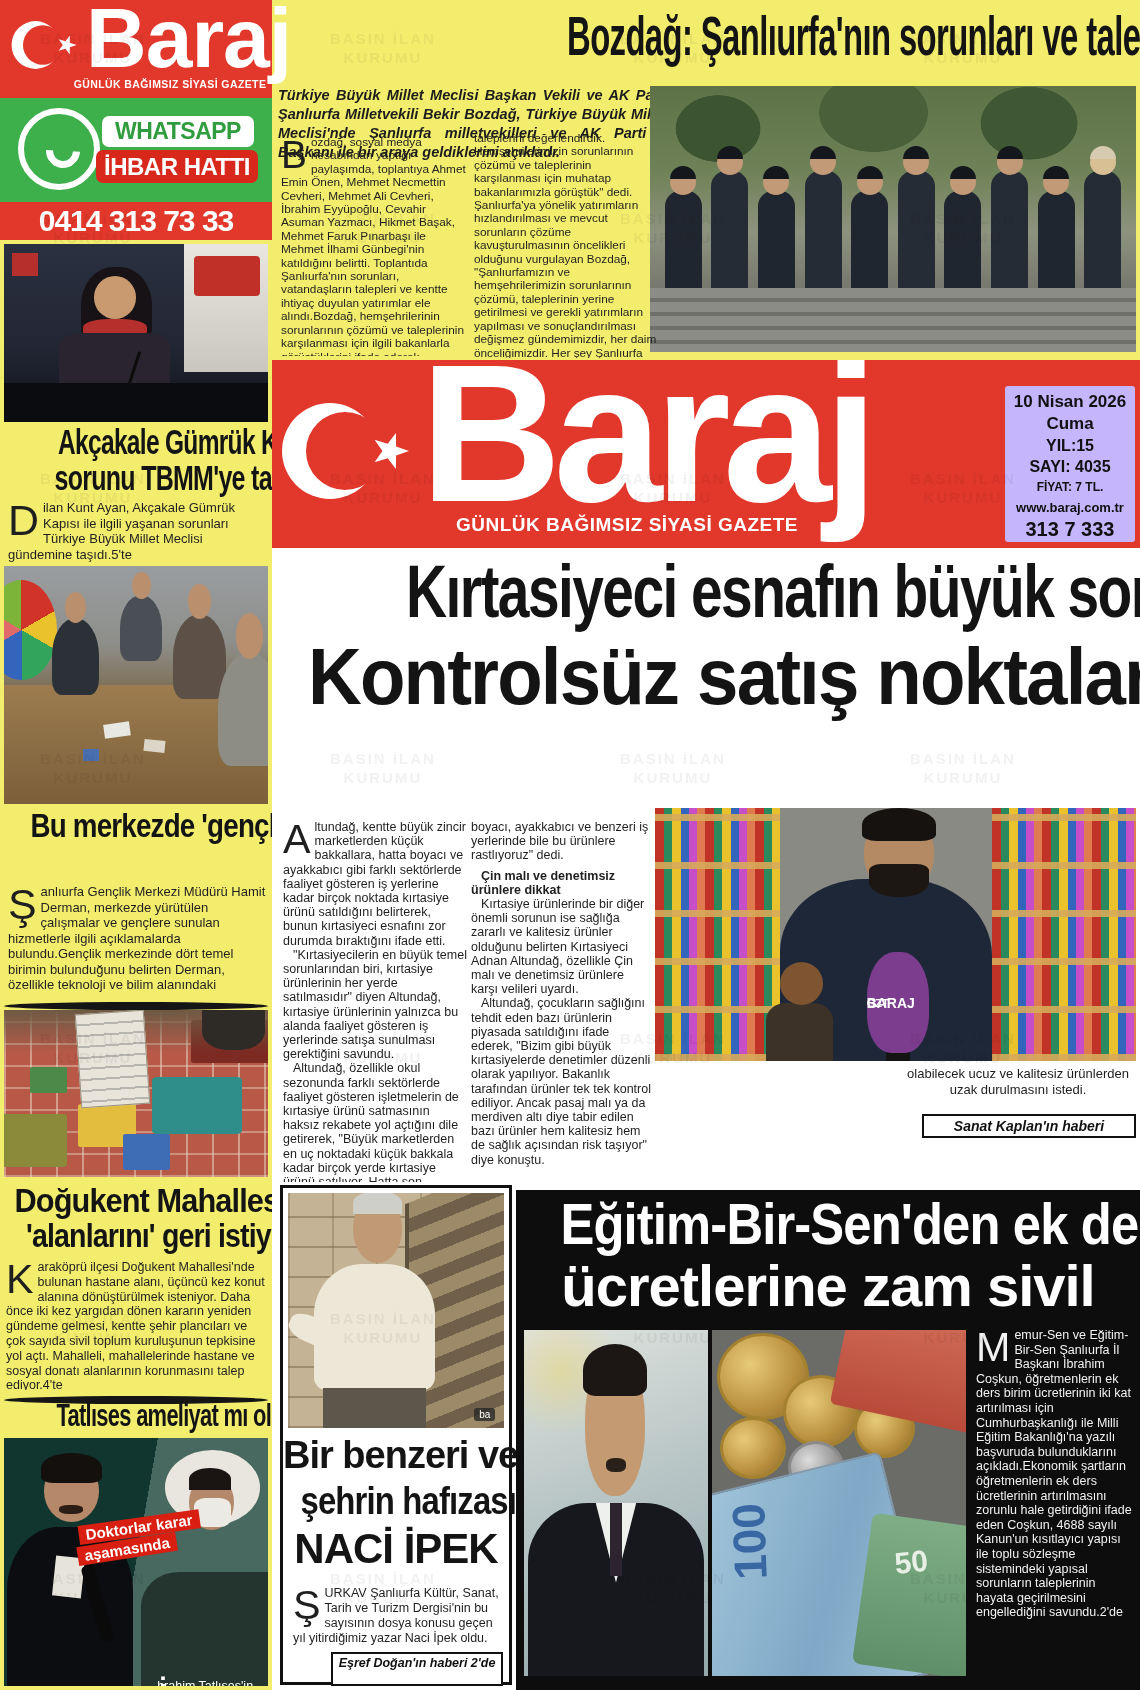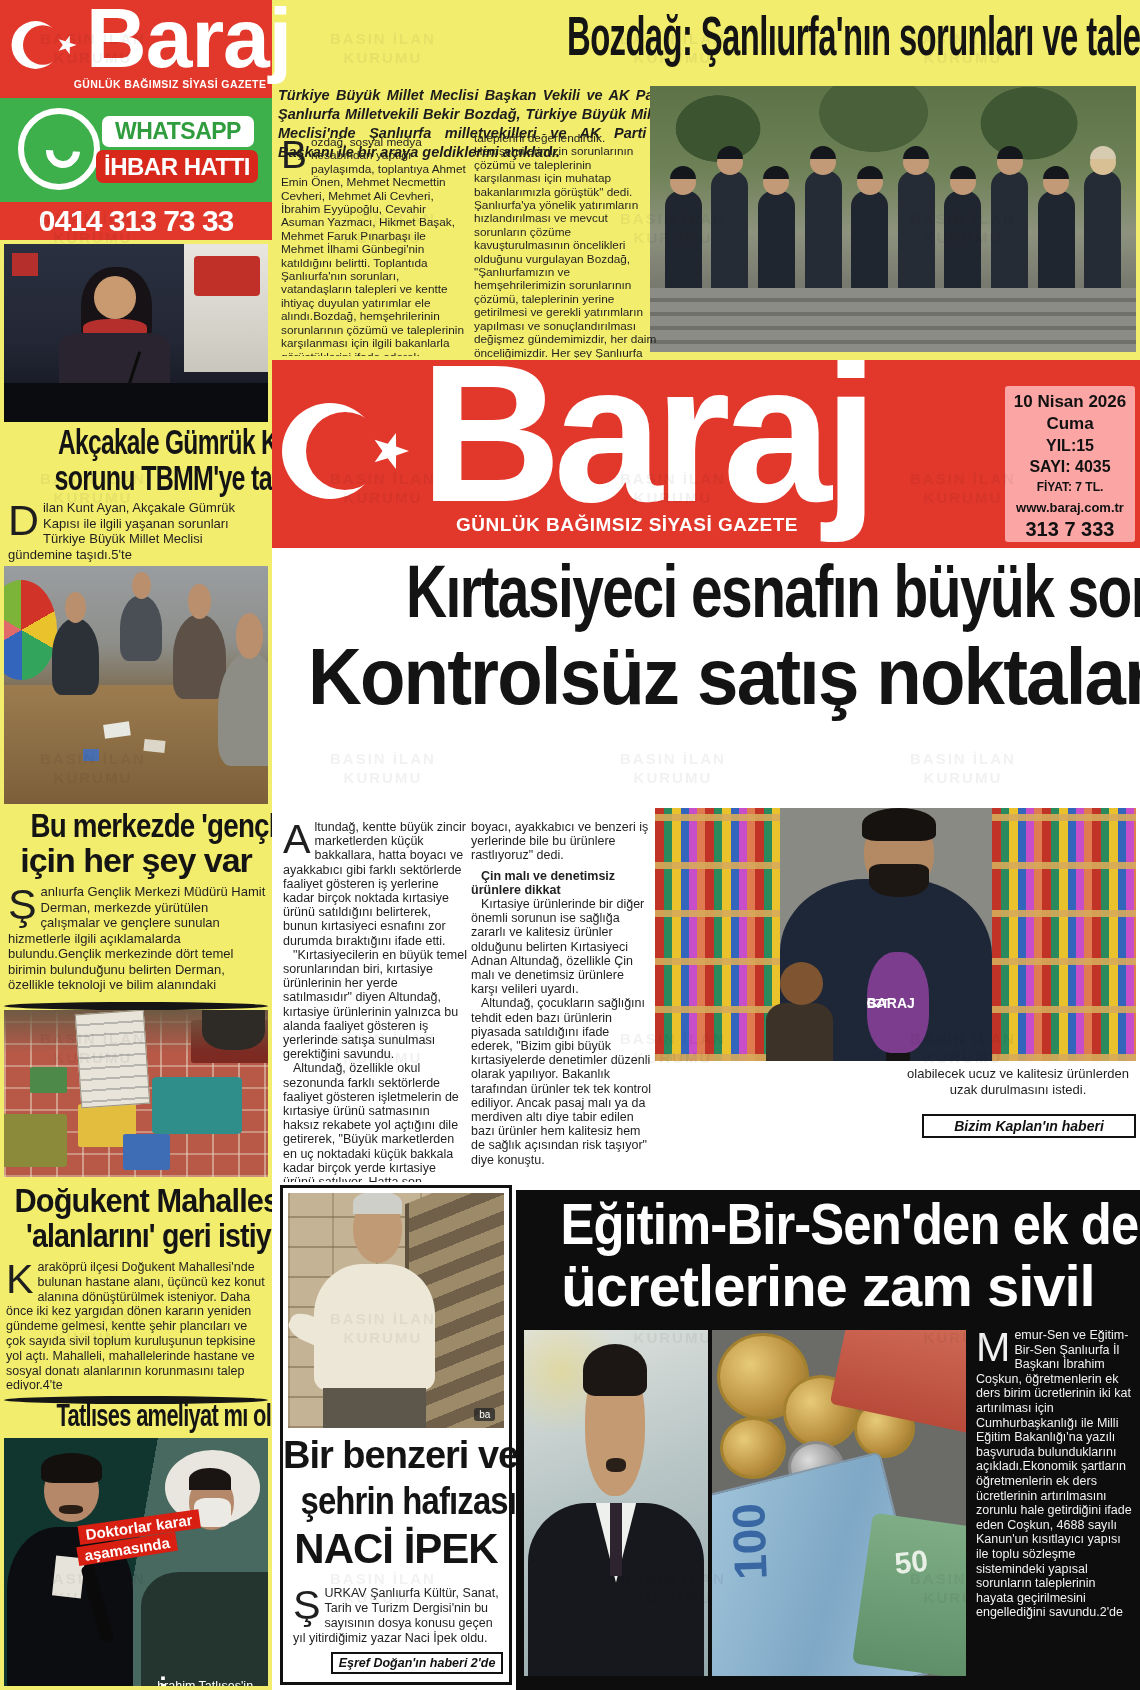--- a/index.html
+++ b/index.html
@@ -53,21 +53,21 @@
   #hl-bozdag .hl{font-size:55px}
   #standfirst-bozdag{left:278px;top:86px;width:390px;font-size:14.5px;line-height:1.3;font-weight:700;font-style:italic;text-align:justify;color:#1c1c1c}
   #photo-group{left:650px;top:86px;width:486px;height:266px}
   #col-b1{left:281px;top:136px;width:188px;height:220px;font-size:11.8px;line-height:13.4px;overflow:hidden}
   #col-b2{left:474px;top:132px;width:184px;height:226px;font-size:11.8px;line-height:13.4px;overflow:hidden}
 
   
   #masthead{left:272px;top:360px;width:868px;height:188px;background:#e2372b;overflow:hidden}
   #mast-title{position:absolute;left:148px;top:-24px;font-size:196px;font-weight:700;color:#fff;letter-spacing:-8px;line-height:1}
   #mast-tagline{position:absolute;left:150px;top:154px;width:410px;text-align:center;font-size:19px;font-weight:700;color:#fff;letter-spacing:.5px}
-  #mast-infobox{position:absolute;left:733px;top:26px;width:130px;height:156px;background:#fca5a5;border-radius:3px;text-align:center;color:#111;padding-top:5px}
+  #mast-infobox{position:absolute;left:733px;top:26px;width:130px;height:156px;background:#c4b5fd;border-radius:3px;text-align:center;color:#111;padding-top:5px}
   #mast-infobox div{font-weight:700;white-space:nowrap}
   .mi-date{font-size:17px;line-height:22px}
   .mi-day{font-size:17px;line-height:22px}
   .mi-year{font-size:16px;line-height:21px}
   .mi-issue{font-size:16px;line-height:21px}
   .mi-price{font-size:12px;line-height:21px}
   .mi-site{font-size:13px;line-height:19px}
   .mi-phone{font-size:20px;line-height:24px}
 
   
@@ -88,21 +88,21 @@
   
   #naci-box{left:280px;top:1185px;width:232px;height:500px;background:#fff;border:3px solid #111}
   #photo-naci{left:5px;top:5px;width:216px;height:235px;background:#c4b394}
   #hl-naci1{left:0;top:248px;width:226px}
   #hl-naci1 .hl{font-size:38px}
   #hl-naci2{left:0;top:294px;width:226px}
   #hl-naci2 .hl{font-size:38px}
   #hl-naci3{left:0;top:340px;width:226px}
   #hl-naci3 .hl{font-size:42px}
   #body-naci{left:10px;top:398px;width:208px;font-size:12.5px;line-height:15px}
-  #byline-dogan{left:48px;top:464px;width:172px;height:22px;font-size:12.5px;line-height:18px}
+  #byline-dogan{left:48px;top:464px;width:172px;height:34px;font-size:12.5px;line-height:18px}
 
   
   #egitim-box{left:516px;top:1190px;width:624px;height:500px;background:#0d0d0d}
   #hl-egitim1{left:0;top:4px;width:624px;color:#fff}
   #hl-egitim1 .hl{font-size:58px}
   #hl-egitim2{left:0;top:66px;width:624px;color:#fff}
   #hl-egitim2 .hl{font-size:58px}
   #photo-coskun{left:8px;top:140px;width:184px;height:346px}
   #photo-money{left:196px;top:140px;width:254px;height:346px;background:#6b6b68}
   #body-egitim{left:460px;top:138px;width:158px;height:350px;color:#f2f2f2;font-size:12.5px;line-height:14.6px;overflow:hidden}
@@ -284,21 +284,20 @@
       <div class="ps-f ps-f2"></div>
       <div class="ps-f ps-f3"></div>
       <div class="ps-f ps-f4"></div>
     <div class="ps-i1"></div>
       <div class="ps-i2"></div>
       <div class="ps-i3"></div>
   </div>
 
   <div class="hlwrap" id="hl-genclik">
     <span class="hl fitx" style="transform: scaleX(0.816817);">Bu merkezde 'gençlik'</span><br>
-    <span class="hl fitx">için her şey var</span>
   </div>
   <div class="body-txt" id="body-genclik">
       <p><span class="dc">Ş</span>anlıurfa Gençlik Merkezi Müdürü Hamit Derman, merkezde yürütülen çalışmalar ve gençlere sunulan hizmetlerle ilgili açıklamalarda bulundu.Gençlik merkezinde dört temel birimin bulunduğunu belirten Derman, özellikle teknoloji ve bilim alanındaki eğitimlerin gençlerden yoğun ilgi gördüğünü söyledi.4'te</p>
     </div>
 
   <div class="lens" id="lens1"></div>
 
   <div class="photo" id="photo-map">
     <div class="mp-grid"></div>
     <div class="mp mp-teal"></div>
@@ -426,21 +425,21 @@
       <div class="sm-hair"></div>
       <div class="sm-beard"></div>
     <div class="sm-mictip"></div>
     <div class="sm-mic">
       <span>BARAJ</span>
       <span style="font-size:11px">GZT</span>
     </div>
   </div>
 
   <div class="abs" id="cap2">olabilecek ucuz ve kalitesiz ürünlerden uzak durulmasını istedi.</div>
-  <div class="byline-box" id="byline-kaplan">Bizim Kaplan'ın haberi</div>
+  <div class="byline-box" id="byline-kaplan">Sanat Kaplan'ın haberi</div>
 
   <div class="abs" id="naci-box">
     <div class="photo" id="photo-naci">
       <div class="nc-stone"></div>
         <div class="nc-stairs"></div>
       <div class="nc-shirt"></div>
         <div class="nc-arm"></div>
         <div class="nc-head"></div>
         <div class="nc-hair"></div>
         <div class="nc-pants"></div>

